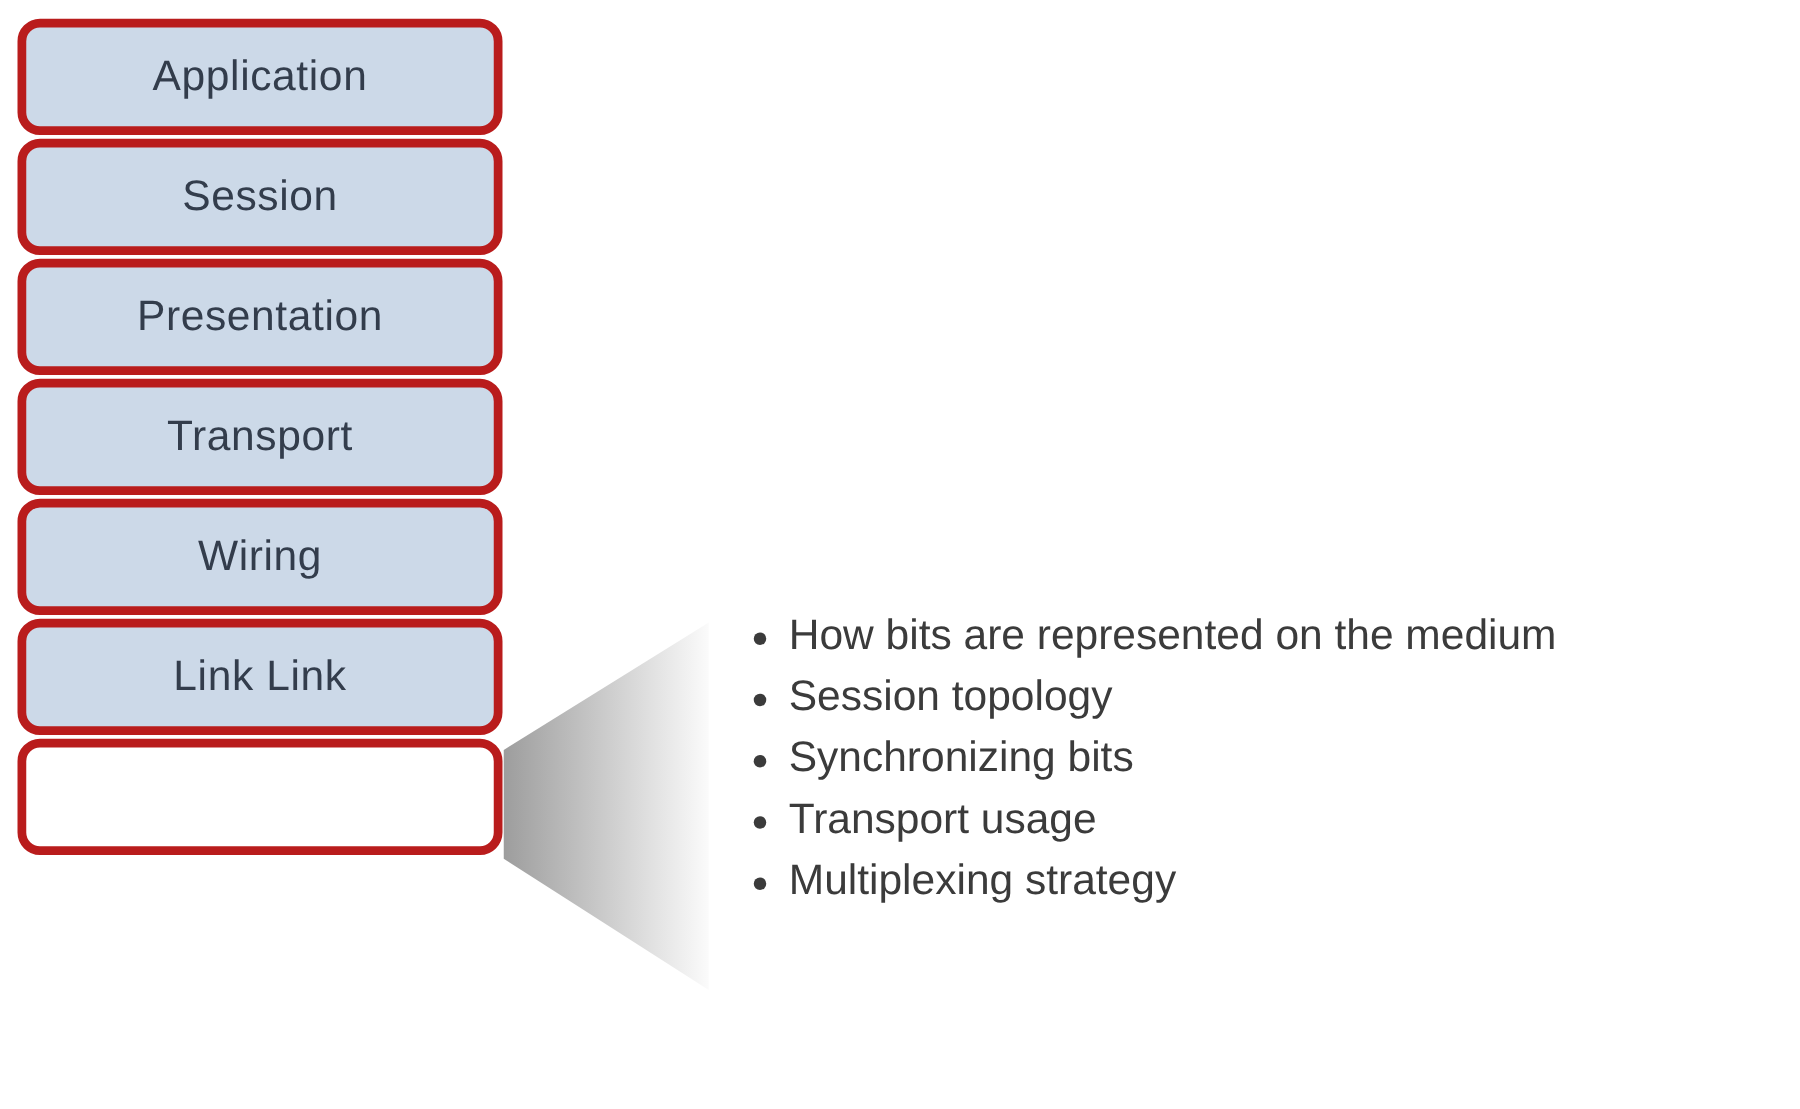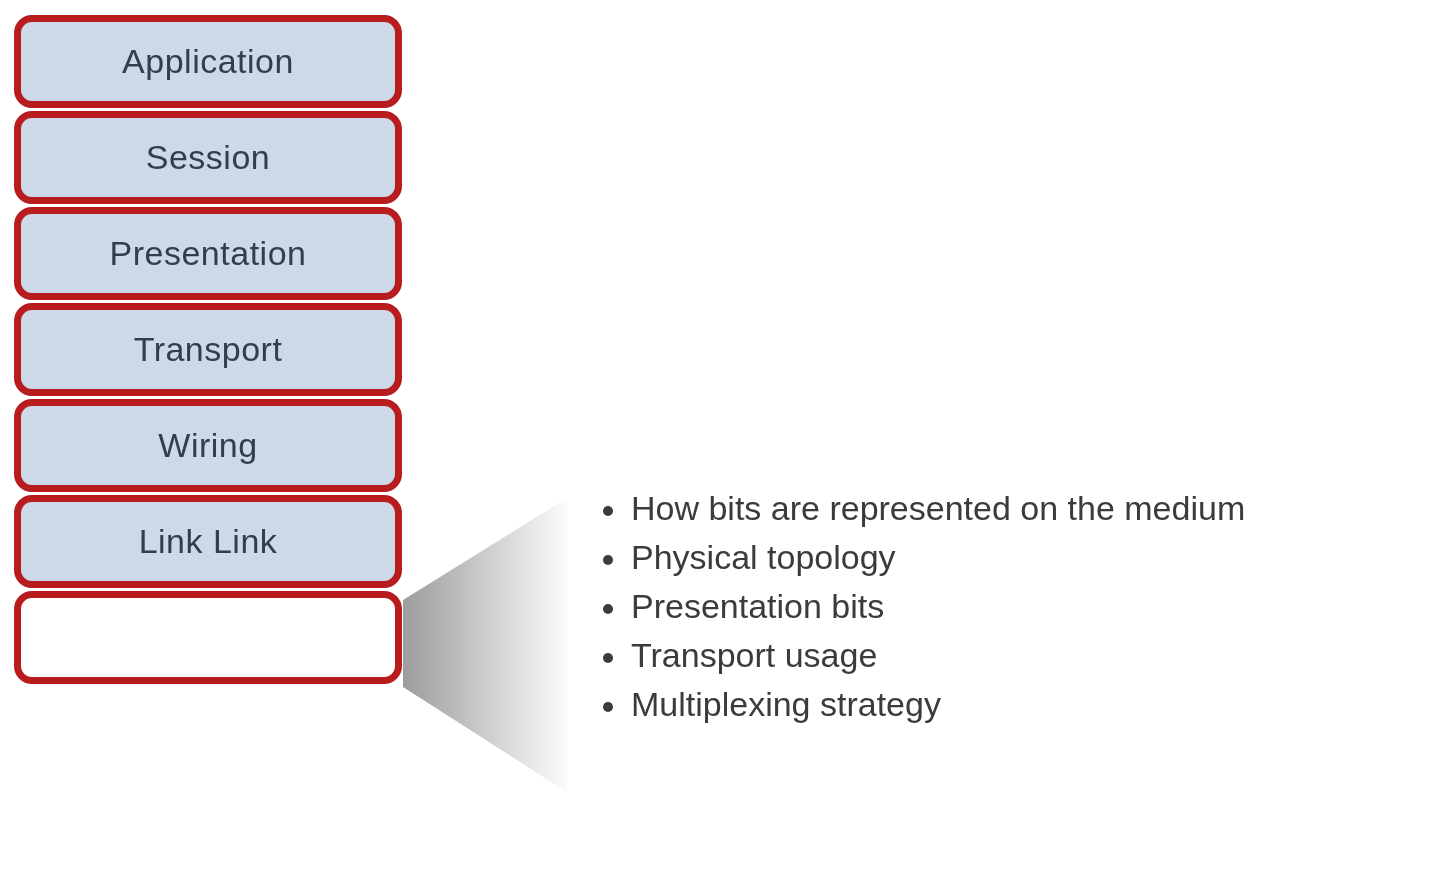--- a/index.html
+++ b/index.html
@@ -108,25 +108,25 @@
     <polygon points="3,105 167,3 167,297 3,192" fill="url(#pointerGrad)"></polygon>
   </svg>
 
   <div class="bullets">
     <div class="bullet-row">
       <span class="dot"></span>
       <span class="bullet-text">How bits are represented on the medium</span>
     </div>
     <div class="bullet-row">
       <span class="dot"></span>
-      <span class="bullet-text">Physical topology</span>
+      <span class="bullet-text">Session topology</span>
     </div>
     <div class="bullet-row">
       <span class="dot"></span>
-      <span class="bullet-text">Presentation bits</span>
+      <span class="bullet-text">Synchronizing bits</span>
     </div>
     <div class="bullet-row">
       <span class="dot"></span>
       <span class="bullet-text">Transport usage</span>
     </div>
     <div class="bullet-row">
       <span class="dot"></span>
       <span class="bullet-text">Multiplexing strategy</span>
     </div>
   </div>

